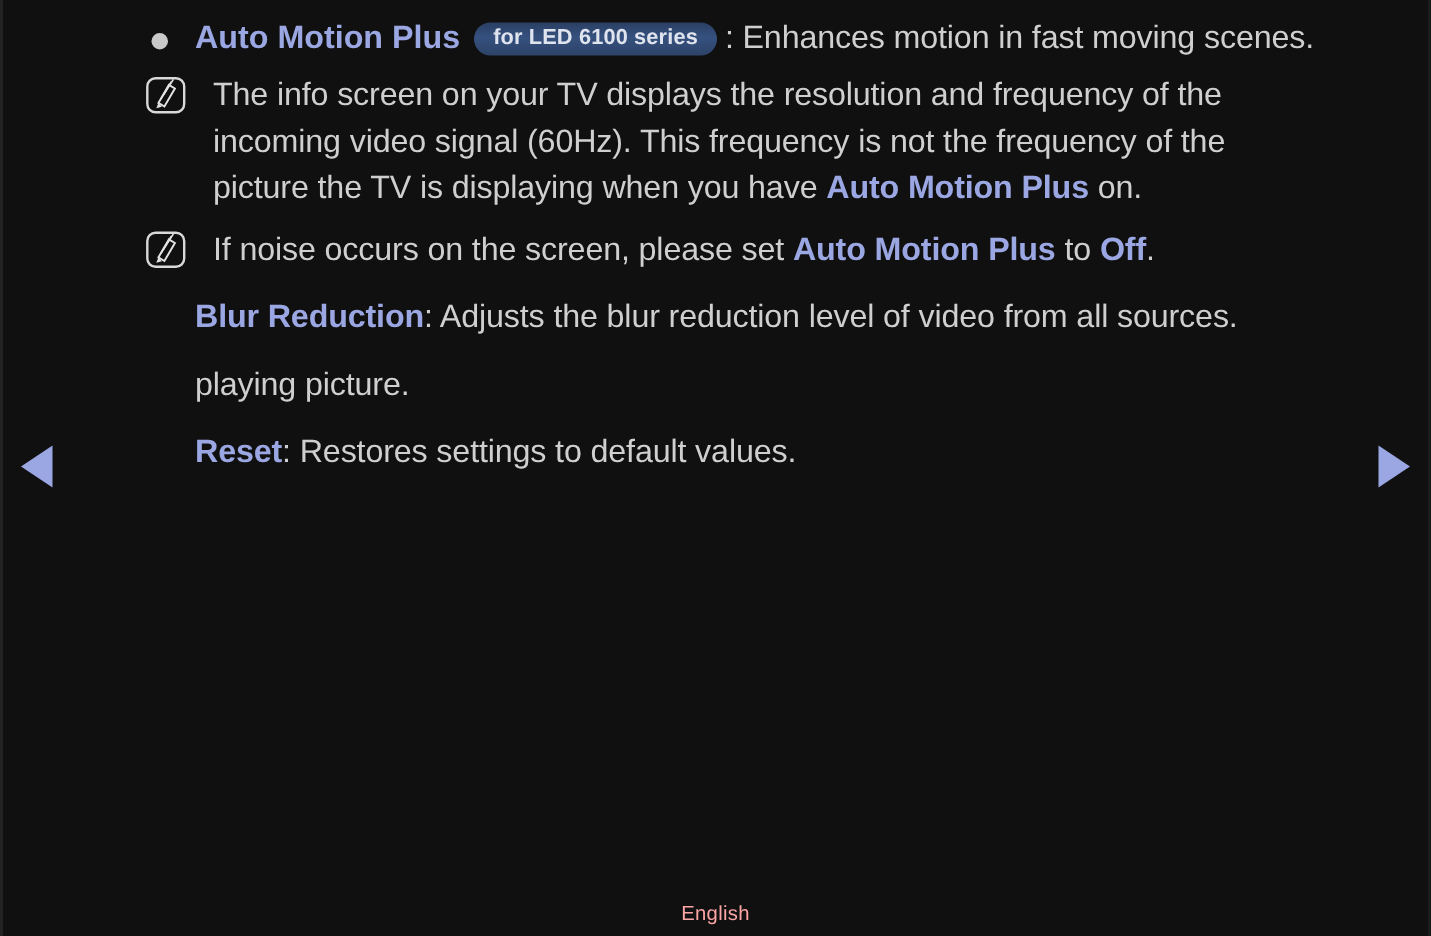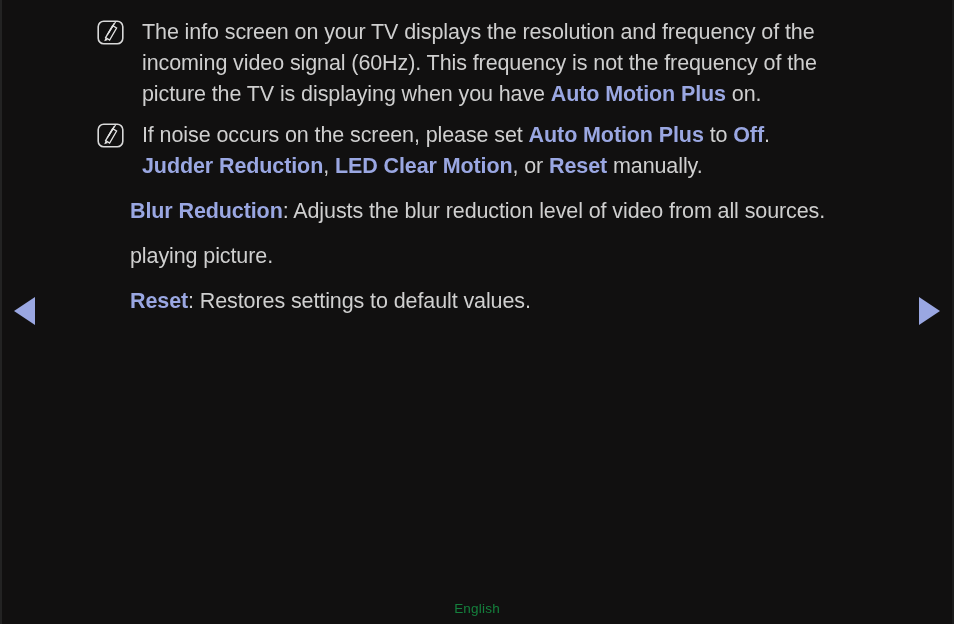--- a/index.html
+++ b/index.html
@@ -157,32 +157,38 @@
     border-left: 21px solid #9aa7e2;
   }
 
   
   .footer {
     position: absolute;
     left: 0;
     right: 0;
     top: 601px;
     text-align: center;
-    color: #15803d;
+    color: #fca5a5;
     font-size: 13.5px;
     letter-spacing: 0.2px;
   }
 </style>
 </head>
 <body>
 
 <div id="screen">
 
   <div class="content">
 
+    <div class="bullet-row">
+      <span class="bullet-dot"></span>
+      <span class="line">
+        <span class="heading-term">Auto Motion Plus</span><span class="badge">for LED 6100 series</span><span class="body-text">: Enhances motion in fast moving scenes.</span>
+      </span>
+    </div>
 
     <div class="note">
       <span class="note-icon">
         <svg width="27" height="25" viewBox="0 0 27 25" xmlns="http://www.w3.org/2000/svg">
           <rect x="1.2" y="1.2" width="24.6" height="22.6" rx="5.5" ry="5.5" fill="none" stroke="#d9d9d9" stroke-width="1.6"></rect>
           <path d="M8.6 17.6 L15.6 5.6 L19.6 8.0 L12.6 20.0 Z" fill="none" stroke="#e3e3e3" stroke-width="1.3"></path>
           <path d="M10.2 15.1 L17.2 3.4" stroke="#e3e3e3" stroke-width="1.1" fill="none"></path>
           <path d="M11.8 12.6 L18.6 1.9" stroke="#e3e3e3" stroke-width="1.1" fill="none"></path>
           <path d="M8.6 17.6 L7.2 21.2 L10.9 20.1 Z" fill="#e3e3e3"></path>
         </svg>
@@ -201,21 +207,20 @@
           <path d="M8.6 17.6 L15.6 5.6 L19.6 8.0 L12.6 20.0 Z" fill="none" stroke="#e3e3e3" stroke-width="1.3"></path>
           <path d="M10.2 15.1 L17.2 3.4" stroke="#e3e3e3" stroke-width="1.1" fill="none"></path>
           <path d="M11.8 12.6 L18.6 1.9" stroke="#e3e3e3" stroke-width="1.1" fill="none"></path>
           <path d="M8.6 17.6 L7.2 21.2 L10.9 20.1 Z" fill="#e3e3e3"></path>
         </svg>
       </span>
       <p class="body-text">
         <span class="nline"><span>If noise occurs on the screen, please set </span><span class="term">Auto Motion Plus</span><span> to </span><span class="term">Off</span><span>.</span></span>
 
 
-        <span class="nline"><span class="term">Judder Reduction</span><span class="term punct">, </span><span class="term">LED Clear Motion</span><span>, or </span><span class="term">Reset</span><span> manually.</span></span>
       </p>
     </div>
 
     <p class="para body-text sp-blur">
       <span class="pline"><span class="term">Blur Reduction</span><span>: Adjusts the blur reduction level of video from all sources.</span></span>
     </p>
 
     <p class="para body-text sp-judder">
       <span class="pline">playing picture.</span>
     </p>

